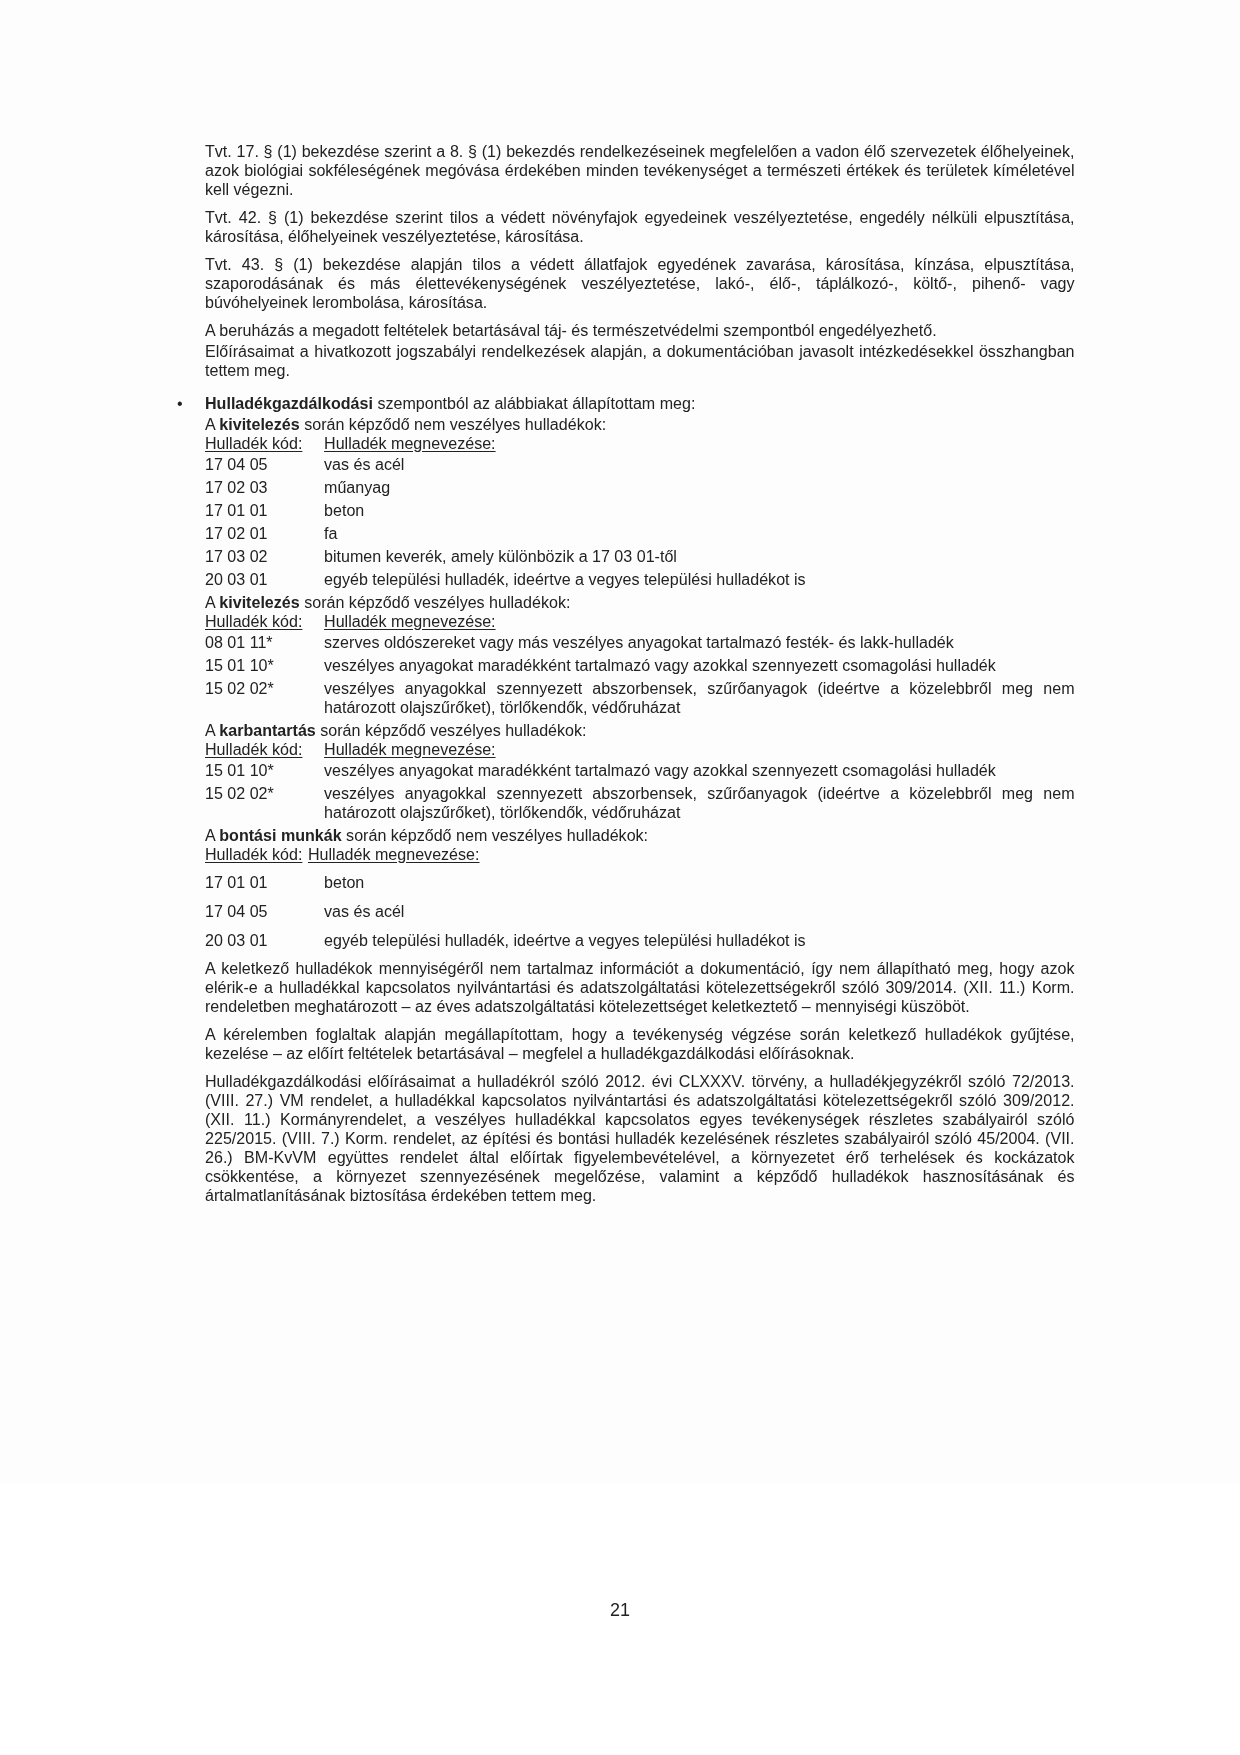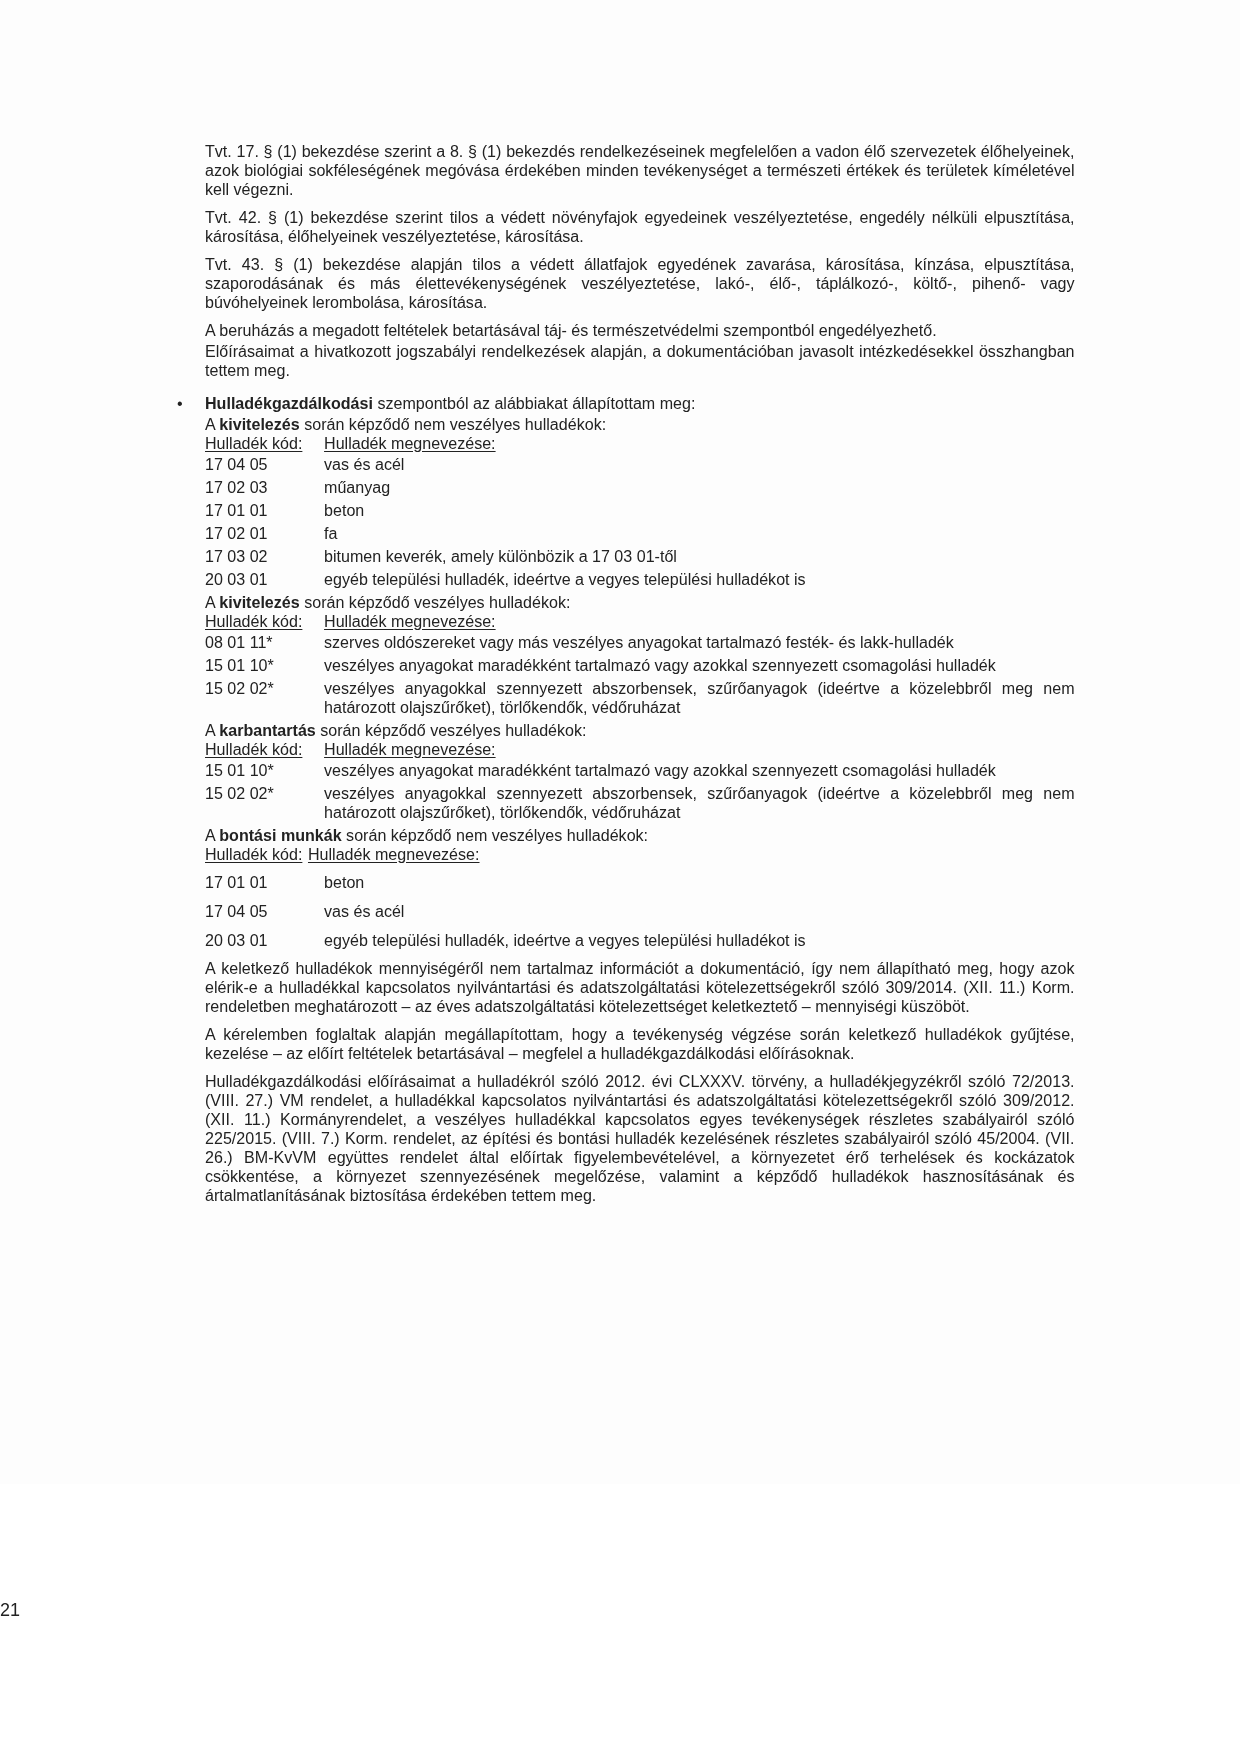--- a/index.html
+++ b/index.html
@@ -21,21 +21,21 @@
   .hdr { margin: 0 0 0 0; }
   .hdr span { text-decoration: underline; text-underline-offset: 2px; }
   .hdr .c1 { display: inline-block; width: 128px; }
   .wt { display: table; width: 100%; border-collapse: collapse; }
   .wr { display: table-row; }
   .wc { display: table-cell; width: 128px; vertical-align: top; padding: 2px 0 2px 0; }
   .wn { display: table-cell; vertical-align: top; text-align: justify; padding: 2px 0 2px 0; }
   .wt.spaced .wc, .wt.spaced .wn { padding: 5px 0 5px 0; }
   .sec { margin-top: 2px; }
   .page-num {
-    position: absolute; left: 0; width: 1240px; top: 1600px; 
+    position: absolute; left: 0; width: 1240px; top: 1600px; text-align: center;
     font-family: "Liberation Sans", sans-serif; font-size: 18px; color: #222;
   }
 </style>
 </head>
 <body>
 
 <div class="page">
   <div class="content">
     <div class="inner">
       <p>Tvt. 17. § (1) bekezdése szerint a 8. § (1) bekezdés rendelkezéseinek megfelelően a vadon élő szervezetek élőhelyeinek, azok biológiai sokféleségének megóvása érdekében minden tevékenységet a természeti értékek és területek kíméletével kell végezni.</p>

